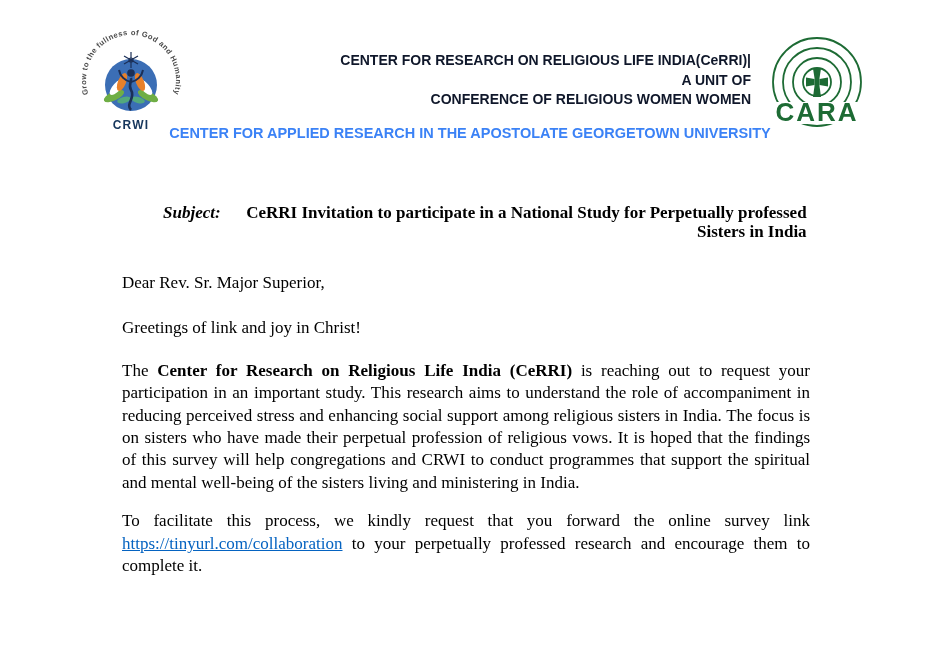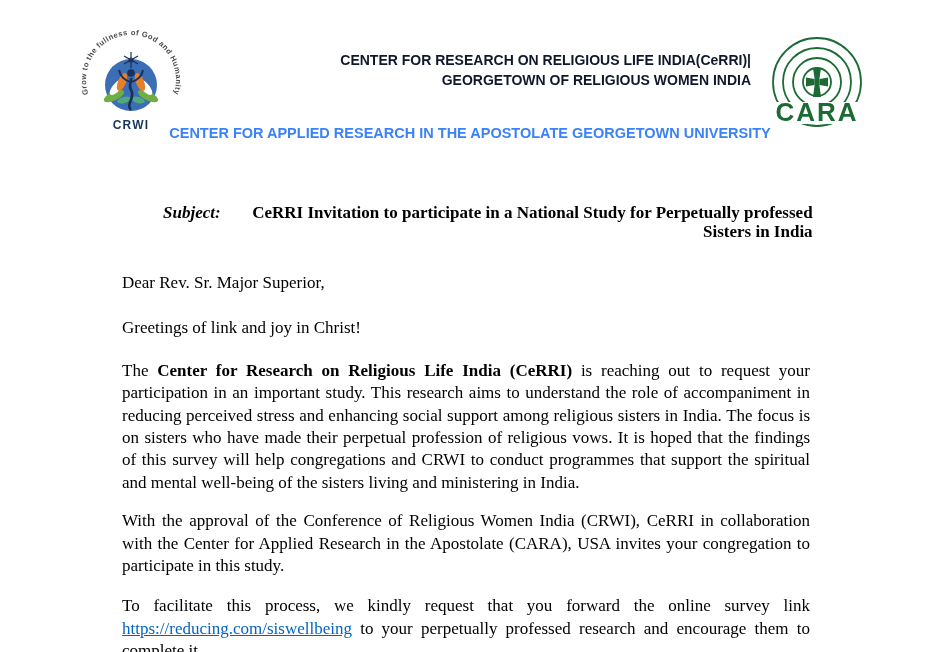--- a/index.html
+++ b/index.html
@@ -22,21 +22,21 @@
   .org-line4{
     position:absolute;left:110px;top:125px;width:720px;text-align:center;
     font-family:"Liberation Sans",sans-serif;font-weight:700;font-size:14.5px;
     color:#3b82f6;
   }
   
   .subject{
     position:absolute;left:163px;top:203px;display:flex;align-items:flex-start;
     font-size:17px;font-weight:700;line-height:19px;
   }
-  .subject-label{font-style:italic;white-space:nowrap;margin-right:15px;}
+  .subject-label{font-style:italic;white-space:nowrap;margin-right:9px;}
   .subject-text{width:577px;text-align:right;}
   
   .body-text{
     position:absolute;left:106px;top:256px;width:720px;
     font-size:17px;line-height:22.4px;
   }
   .body-text p{margin:16px;}
   .salutation{margin-bottom:23px !important;}
   .greeting{margin-bottom:20px !important;}
   .para{text-align:justify;}
@@ -95,30 +95,30 @@
       <polygon points="44,41.5 44,50.5 52.5,49 52.5,43"></polygon>
       <polygon points="66,41.5 66,50.5 57.5,49 57.5,43"></polygon>
       <rect x="52.5" y="42" width="5" height="8"></rect>
     </g>
     <rect x="12" y="66" width="86" height="22" fill="#ffffff"></rect>
     <text class="cara-label" x="55" y="85" text-anchor="middle">CARA</text>
   </svg>
 
   <div class="org-header">
     <div>CENTER FOR RESEARCH ON RELIGIOUS LIFE INDIA(CeRRI)|</div>
-    <div>GEORGETOWN OF RELIGIOUS WOMEN INDIA</div>
+    <div>A UNIT OF</div>
+    <div>CONFERENCE OF RELIGIOUS WOMEN WOMEN</div>
   </div>
   <div class="org-line4">CENTER FOR APPLIED RESEARCH IN THE APOSTOLATE GEORGETOWN UNIVERSITY</div>
 
   <div class="subject">
     <span class="subject-label">Subject:</span>
     <span class="subject-text">CeRRI Invitation to participate in a National Study for Perpetually professed Sisters in India</span>
   </div>
 
   <div class="body-text">
     <p class="salutation">Dear Rev. Sr. Major Superior,</p>
     <p class="greeting">Greetings of link and joy in Christ!</p>
     <p class="para p1"><span>The </span><span style="font-weight: 700;">Center for Research on Religious Life India (CeRRI)</span><span> is reaching out to request your participation in an important study. This research aims to understand the role of accompaniment in reducing perceived stress and enhancing social support among religious sisters in India. The focus is on sisters who have made their perpetual profession of religious vows. It is hoped that the findings of this survey will help congregations and CRWI to conduct programmes that support the spiritual and mental well-being of the sisters living and ministering in India.</span></p>
-    <p class="para p2"><span>With the approval of the Conference of Religious Women India (CRWI), CeRRI in collaboration with the Center for Applied Research in the Apostolate (CARA), USA invites your congregation to participate in this study.</span></p>
-    <p class="para p3"><span>To facilitate this process, we kindly request that you forward the online survey link </span><a href="#">https://reducing.com/siswellbeing</a><span> to your perpetually professed research and encourage them to complete it.</span></p>
+    <p class="para p3"><span>To facilitate this process, we kindly request that you forward the online survey link </span><a href="#">https://tinyurl.com/collaboration</a><span> to your perpetually professed research and encourage them to complete it.</span></p>
   </div>
 
 </div>
 
 </body></html>

